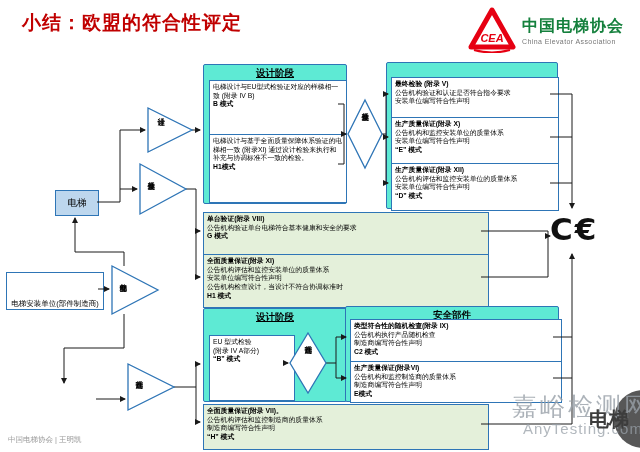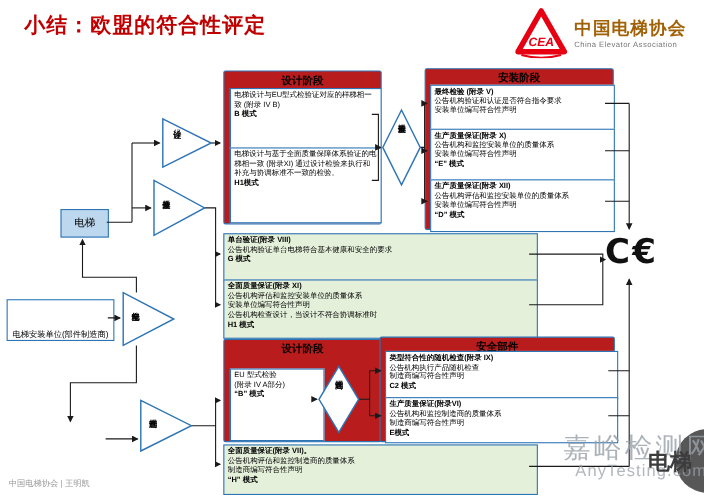--- a/index.html
+++ b/index.html
@@ -3,24 +3,24 @@
 <meta charset="utf-8">
 <style>
   html,body{margin:0;padding:0;background:#fff;}
   .slide{position:relative;width:640px;height:452px;background:#ffffff;overflow:hidden;
          font-family:"Liberation Sans","DejaVu Sans",sans-serif;color:#000;padding-left:44px;}
   .page-title{position:absolute;left:22px;top:10px;font-size:19px;font-weight:bold;color:#C00000;letter-spacing:1px;}
   .footer{position:absolute;left:8px;top:435px;font-size:7.5px;color:#999;text-align:center;}
   
   .logo{position:absolute;left:468px;top:5px;width:170px;height:50px;display:flex;align-items:center;}
   .logo-text{margin-left:6px;}
-  .logo-cn{font-size:16px;font-weight:bold;color:#a16207;letter-spacing:1px;}
+  .logo-cn{font-size:16px;font-weight:bold;color:#15803d;letter-spacing:1px;}
   .logo-en{font-size:7px;color:#777;letter-spacing:0.4px;margin-top:1px;}
   
-  .group{position:absolute;background:#b91c1c;border:1.5px solid #2E75B6;border-radius:2px;}
+  .group{position:absolute;background:#5eead4;border:1.5px solid #2E75B6;border-radius:2px;text-decoration:underline;}
   .gtitle{font-weight:bold;font-size:9.5px;text-align:center;padding-top:2px;}
   .pbox{position:absolute;background:#fff;border:1.2px solid #2E75B6;font-size:6.8px;line-height:1.28;padding:2px 3px;overflow:hidden;}
   .pbox.green{background:#E4F0DA;}
   .bold{font-weight:bold;}
   .entity{position:absolute;display:flex;align-items:center;justify-content:center;background:#BDD7EE;
           border:1.5px solid #2E75B6;font-size:9.5px;text-align:center;line-height:1.25;}
   .entity.white{background:#fff;font-size:7.5px;padding:1px 2px;align-items:flex-end;}
   .vlabel{position:absolute;writing-mode:vertical-lr;text-orientation:upright;font-size:7.5px;line-height:1.17;color:#000;}
   .connectors{position:absolute;left:0;top:0;pointer-events:none;}
   .ce{position:absolute;left:550px;top:211px;font-size:31px;font-weight:bold;
@@ -63,21 +63,20 @@
       <div>电梯设计与EU型式检验证对应的样梯相一致 (附录 IV B)</div>
       <div class="bold">B 模式</div>
     </div>
     <div class="pbox" style="left:5px;top:69px;width:130px;height:63px;">
       <div>电梯设计与基于全面质量保障体系验证的电梯相一致 (附录XI) 通过设计检验来执行和补充与协调标准不一致的检验。</div>
       <div class="bold">H1模式</div>
     </div>
   </div>
 
   <div class="group" style="left:386px;top:62px;width:170px;height:145px;">
-    <div class="gtitle">安装阶段</div>
     <div class="pbox" style="left:4px;top:14px;width:160px;height:36px;">
       <div class="bold">最终检验 (附录 V)</div>
       <div>公告机构验证和认证是否符合指令要求</div>
       <div>安装单位编写符合性声明</div>
     </div>
     <div class="pbox" style="left:4px;top:54px;width:160px;height:42px;">
       <div class="bold">生产质量保证(附录 X)</div>
       <div>公告机构和监控安装单位的质量体系</div>
       <div>安装单位编写符合性声明</div>
       <div class="bold">“E” 模式</div>

